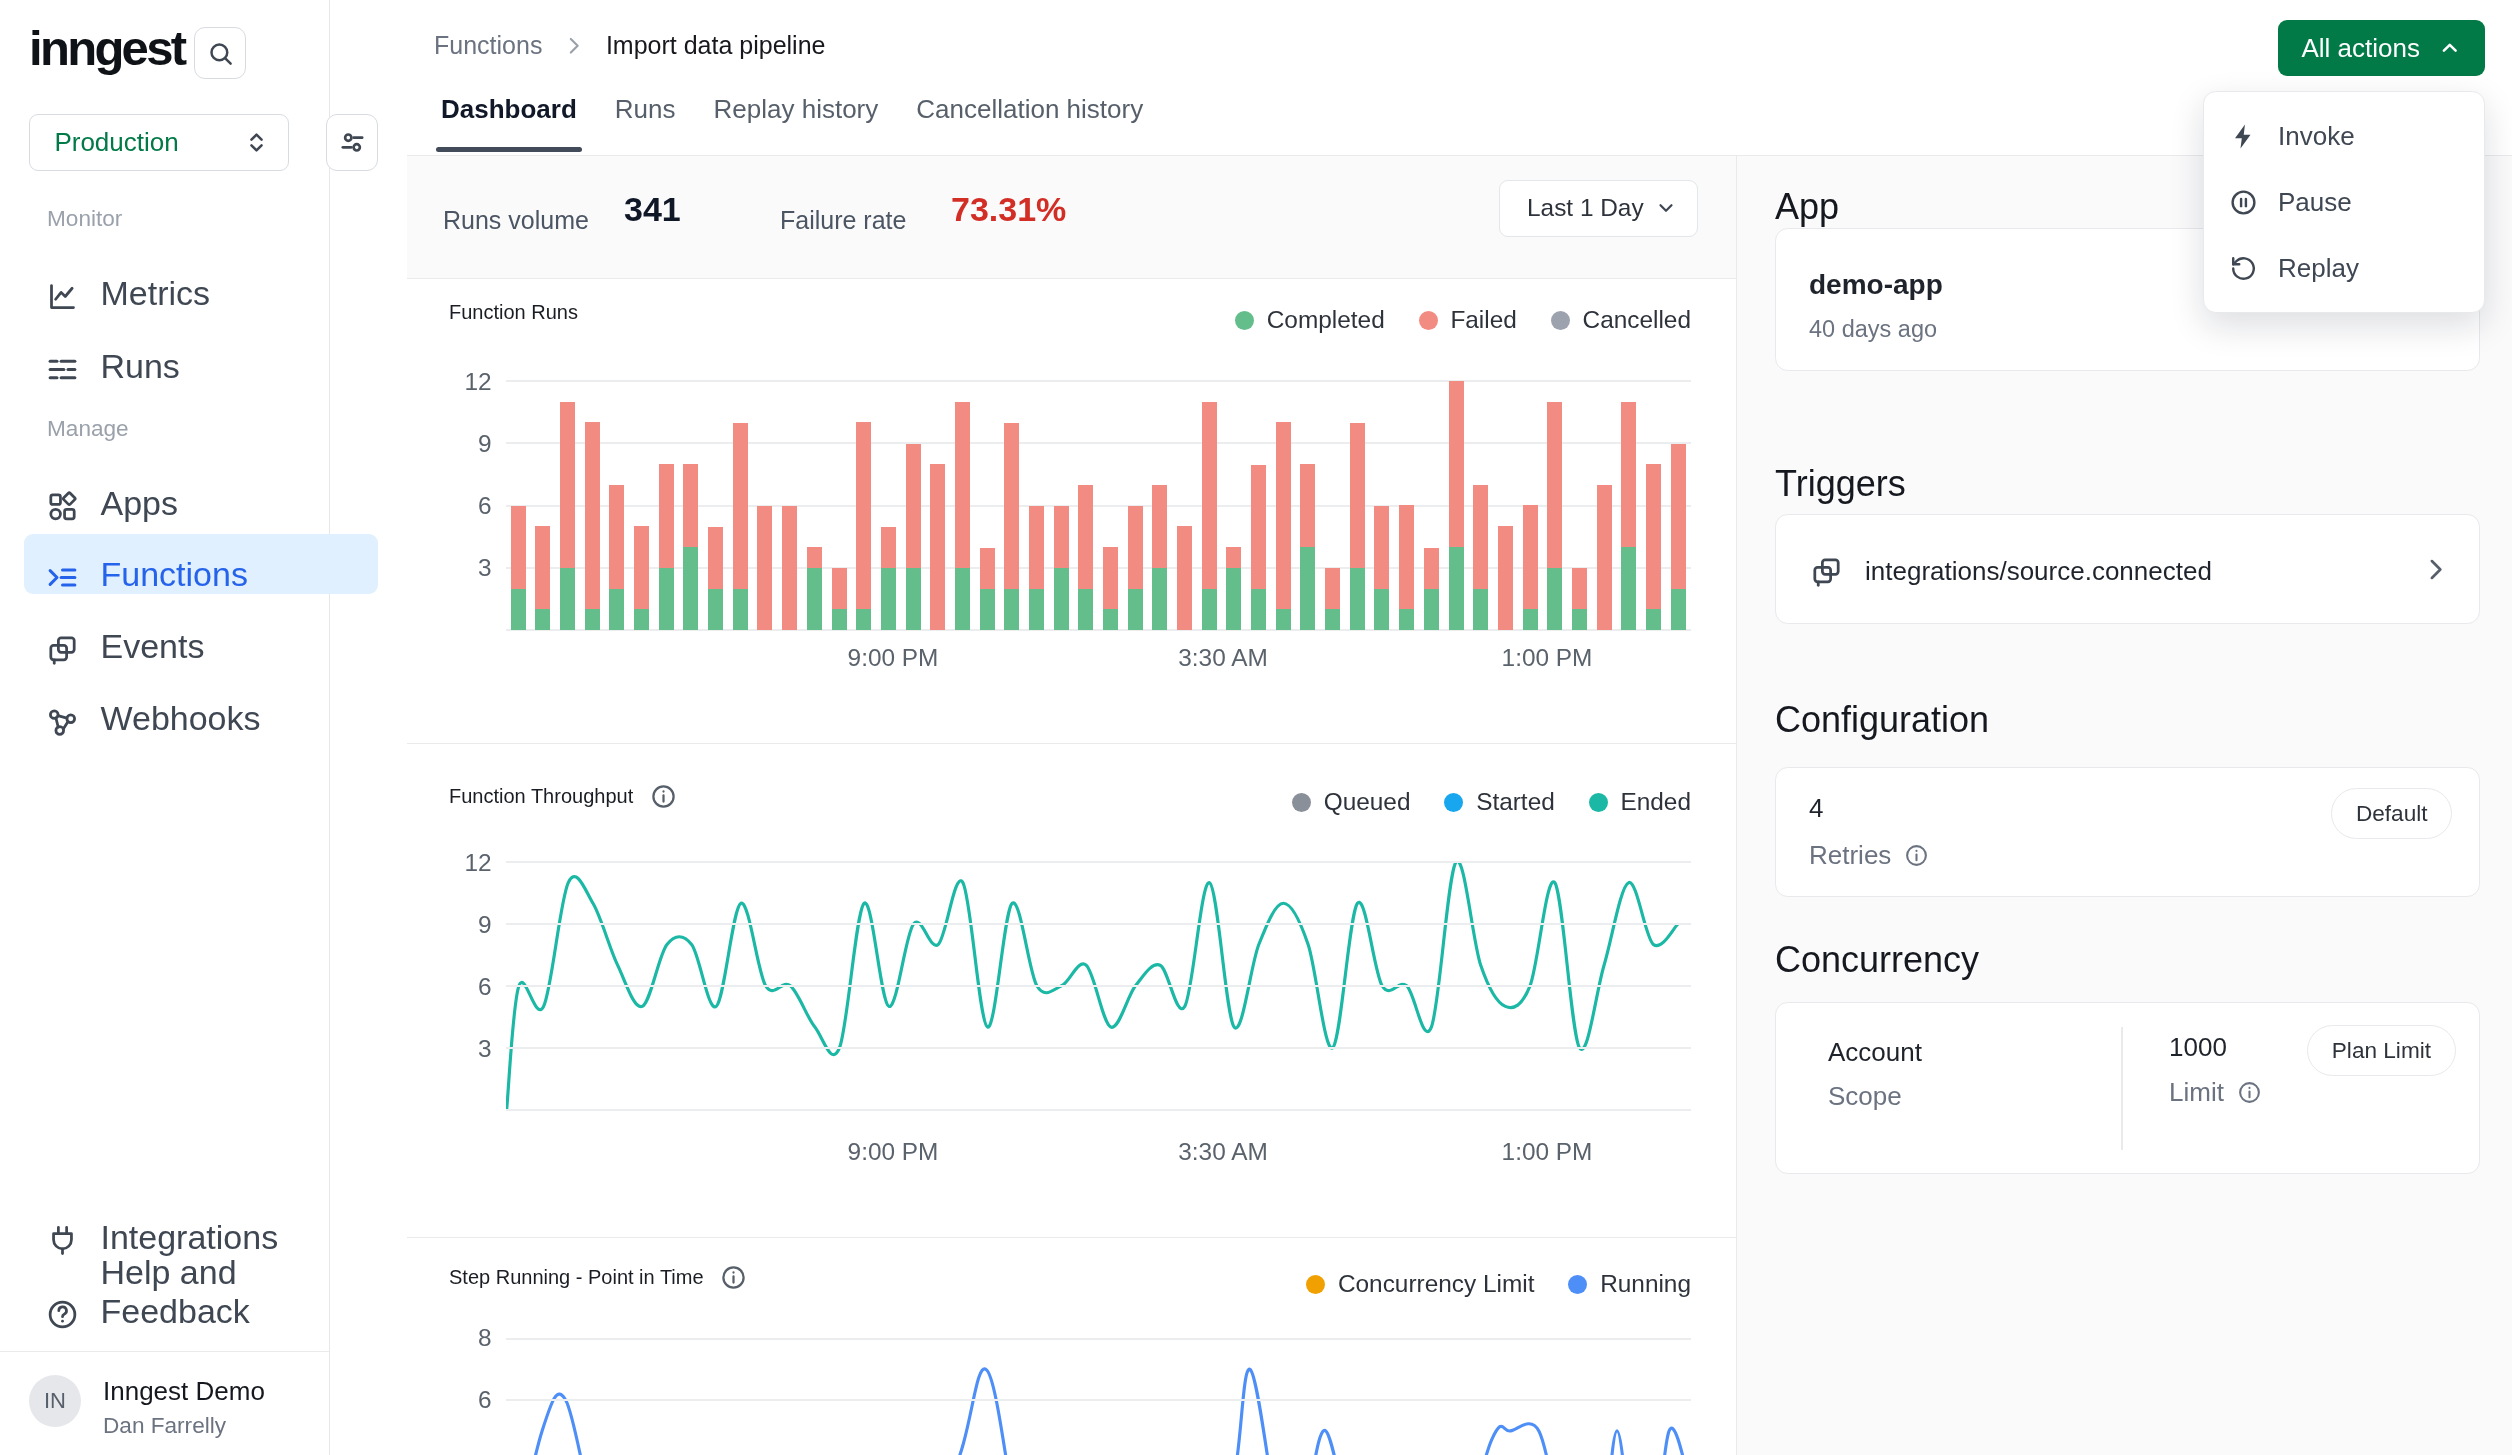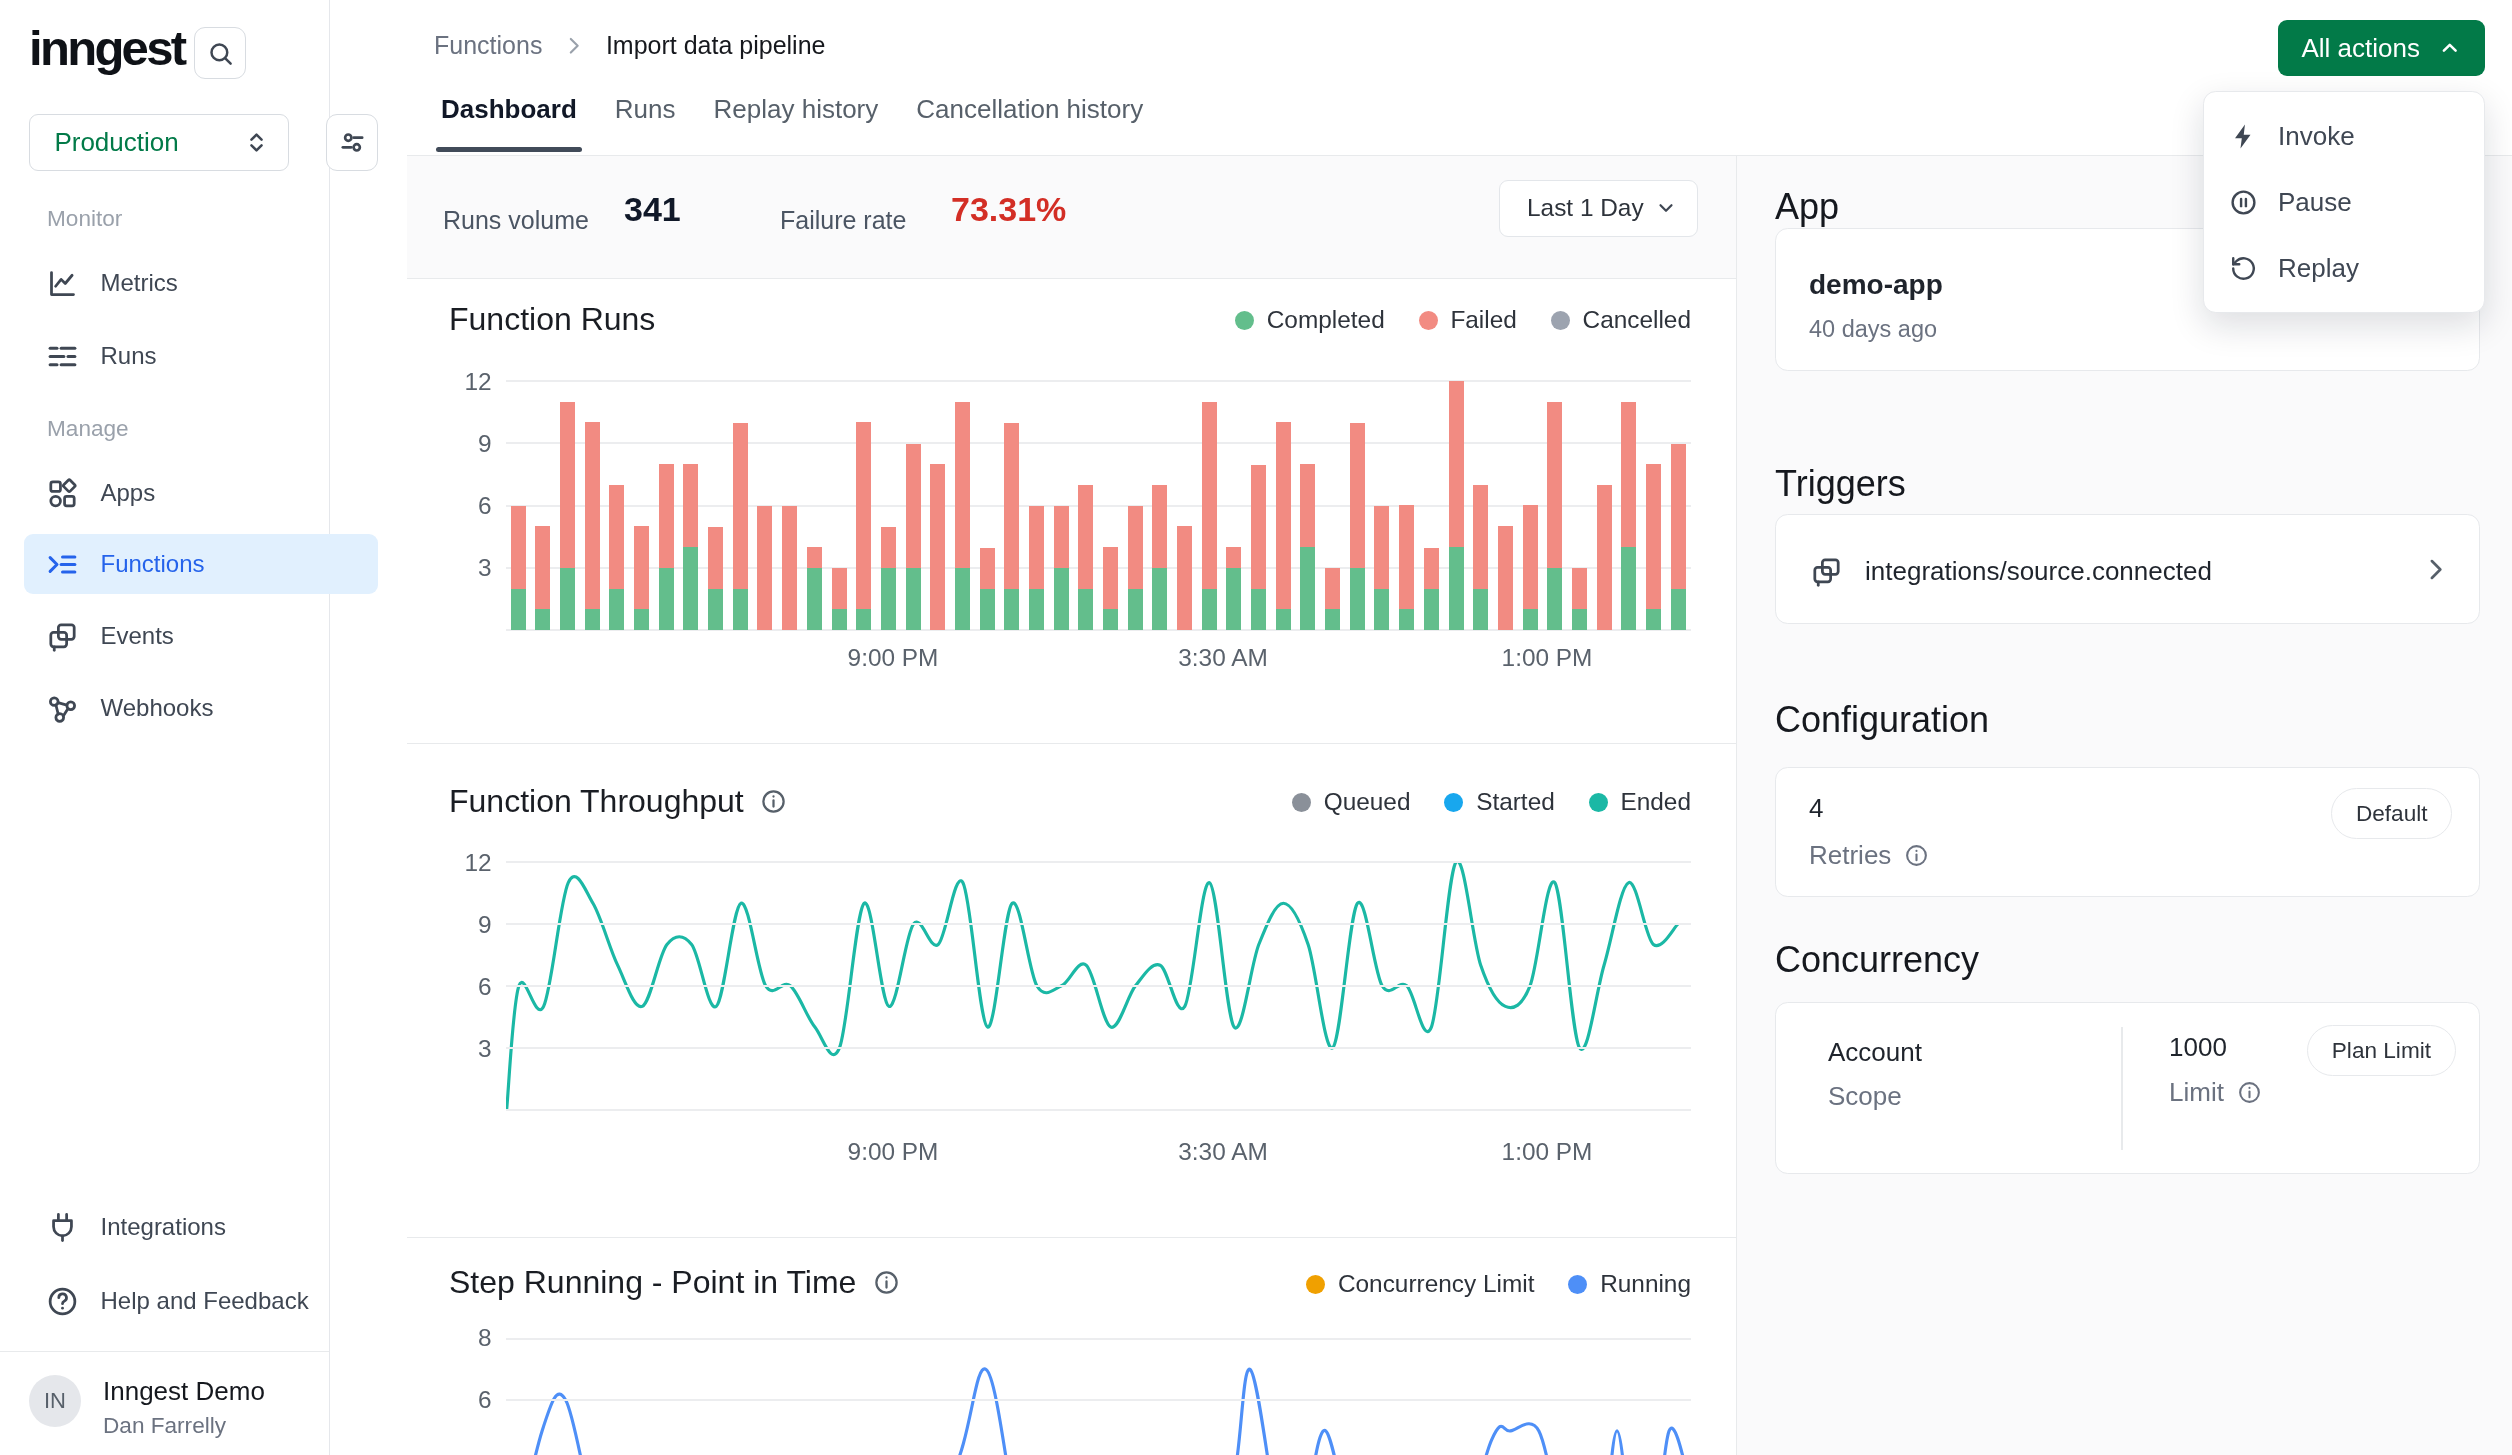--- a/index.html
+++ b/index.html
@@ -10,21 +10,21 @@
 
   
   .sidebar { position:absolute; left:0; top:0; width:330px; height:1456px; background:#fff; border-right:0.9px solid #E5E7EB; z-index:5; }
   .logo { position:absolute; left:29px; top:20px; font-size:49px; font-weight:800; letter-spacing:-2.7px; color:#0F1217; }
   .icon-btn { position:absolute; display:flex; align-items:center; justify-content:center; border:1.8px solid #D8DCE1; border-radius:11px; background:#fff; color:#3F4753; }
   .search-btn { left:194px; top:27px; width:52px; height:52px; }
   .env-select { position:absolute; left:29px; top:114px; width:260px; height:57px; border:1.8px solid #D8DCE1; border-radius:9px; background:#fff; display:flex; align-items:center; justify-content:space-between; padding:0 18px 0 24.4px; }
   .env-select .env-label { font-size:26px; color:#027A48; }
   .pref-btn { left:326px; top:114px; width:52px; height:57px; }
   .side-label { position:absolute; left:47px; font-size:22.6px; color:#9AA1AB; }
-  .side-item { position:absolute; left:23.5px; width:354px; height:60px; display:flex; align-items:center; gap:22px; padding-left:22px; border-radius:9px; color:#3F4753; font-size:24px; cursor:pointer; }
+  .side-item { position:absolute; left:23.5px; width:354px; height:60px; display:flex; align-items:flex-end; gap:22px; padding-left:22px; border-radius:9px; color:#3F4753; font-size:34px; cursor:pointer; }
   .side-item.active { background:#E1F0FE; color:#2563EB; }
   .side-item .si { width:33px; height:33px; flex:0 0 33px; }
   .side-divider { position:absolute; left:0; top:1351px; width:100%; height:0.9px; background:#E8EAEC; }
   .avatar { position:absolute; left:29px; top:1375px; width:52px; height:52px; border-radius:50%; background:#E5E7EB; color:#57606A; font-size:22px; display:flex; align-items:center; justify-content:center; }
   .user-org { position:absolute; left:103px; top:1376px; font-size:26px; color:#15181E; }
   .user-name { position:absolute; left:103px; top:1413px; font-size:22.6px; color:#6B7280; }
 
   
   .topbar { position:absolute; left:407px; top:0; right:0; height:156px; background:#fff; border-bottom:0.9px solid #E8EAEC; z-index:4; }
   .breadcrumb { position:absolute; left:27px; top:31px; display:flex; align-items:center; gap:20px; font-size:25px; }
@@ -45,21 +45,21 @@
   
   .main { position:absolute; left:407px; top:156px; width:1329px; bottom:0; background:#fff; }
   .stats { position:relative; height:123px; background:#FAFAFB; border-bottom:0.9px solid #E8EAEC; }
   .stat-label { position:absolute; top:42px; font-size:25px; color:#4B5563;margin-top:8px; }
   .stat-value { position:absolute; top:34px; font-size:34px; font-weight:700; color:#101828; }
   .stat-value.bad { color:#D32E25; }
   .range-btn { position:absolute; right:38px; top:23.5px; height:57px; width:199px; background:#fff; border:1.8px solid #E3E6EA; border-radius:9px; display:flex; align-items:center; justify-content:space-between; padding:0 20px 0 27px; font-size:24.4px; color:#2E333B; cursor:pointer; }
 
   .section { position:relative; background:#fff; border-bottom:0.9px solid #E8EAEC; }
   #sec1 { height:465px; } #sec2 { height:494px; } #sec3 { height:219px; overflow:hidden; }
-  .sec-title { position:absolute; left:42px; display:flex; align-items:center; gap:16.3px; font-size:32px; color:#1A1D23; }
+  .sec-title { position:absolute; left:42px; display:flex; align-items:center; gap:16.3px; font-size:20px; color:#1A1D23; }
   .legend { position:absolute; right:45px; display:flex; align-items:center; gap:34px; font-size:24.4px; color:#2E333B; }
   .legend .dot { width:19px; height:19px; border-radius:50%; display:inline-block; margin-right:12.7px; vertical-align:-1.8px; }
   .plot { position:absolute; left:99px; width:1185px; }
   .grid { position:absolute; left:0; right:0; height:1.8px; background:#ECEDEF; }
   .ylab { position:absolute; right:0; width:63px; text-align:right; font-size:24.4px; color:#5A626C; }
   .yaxis { position:absolute; left:12.7px; width:72px; }
   .xlabs { position:absolute; left:99px; width:1185px; height:31px; font-size:24.4px; color:#5A626C; }
   .xlabs span { position:absolute; transform:translateX(-50%); white-space:nowrap; }
   .bar-seg { position:absolute; width:15.4px; }
   .info-ic { color:#57606A; }

